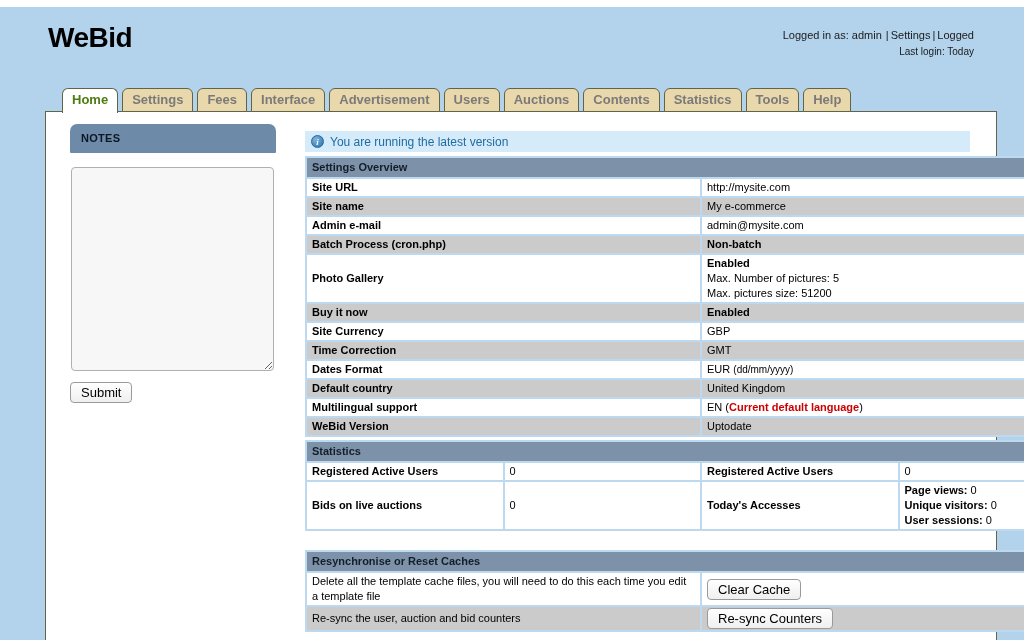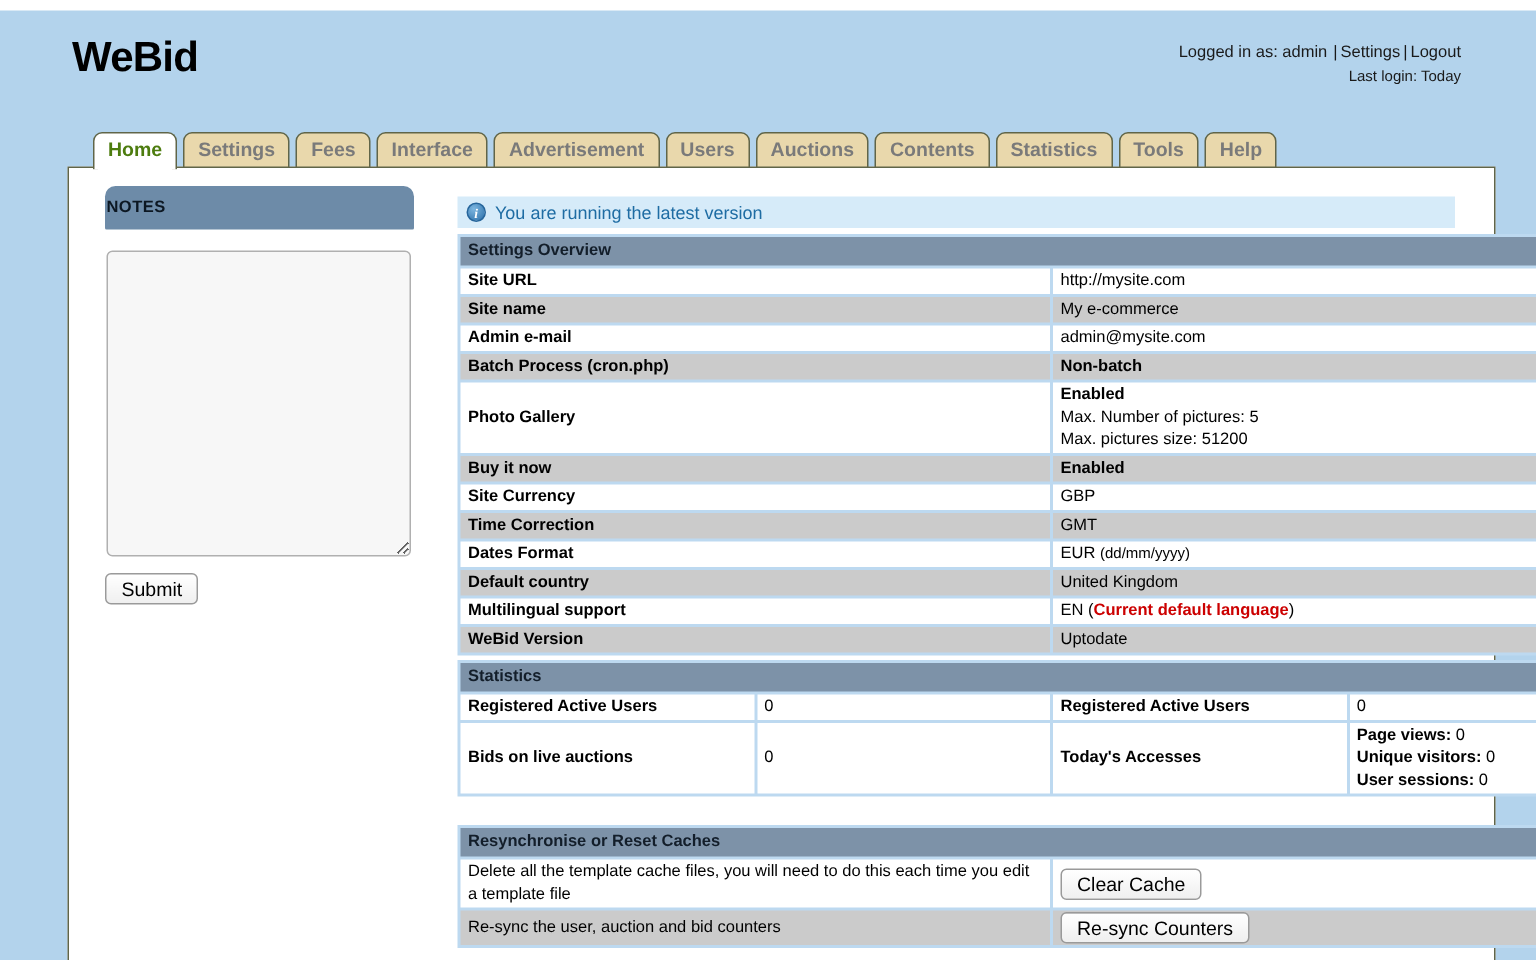--- a/index.html
+++ b/index.html
@@ -32,21 +32,21 @@
     border-bottom:none; height:25px; padding-bottom:5px; position:relative; z-index:4;
   }
 
   
   .panel { position:absolute; left:45px; top:111px; width:952px; height:545px; background:#fff; border:1px solid #606548; z-index:1; }
 
   
   .notes-header {
     position:absolute; left:70px; top:124px; width:206px; height:29px;
     background:#6d8ba8; border-radius:7px 7px 1px 1px;
-    font-size:11px; font-weight:bold; color:#0c1722; line-height:29px; padding-left:1px;
+    font-size:11px; font-weight:bold; color:#0c1722; line-height:29px; padding-left:11px;
     z-index:2; letter-spacing:0.3px;
   }
   .notes-textarea {
     position:absolute; left:71px; top:167px; width:203px; height:204px;
     background:#f7f7f7; border:1px solid #b0b0b0; border-radius:4px;
     resize:both; z-index:2; font-family:"Liberation Sans",sans-serif; font-size:12px; padding:4px;
   }
   .btn {
     font-family:"Liberation Sans",sans-serif;
     font-size:13px; color:#000; padding:2px 10px;
@@ -99,21 +99,21 @@
   .caches-table td.hdr { padding:2px 5px;margin-top:28px; }
 </style>
 </head>
 <body>
 
 <div class="page-bg"></div>
 
 <div class="logo">WeBid</div>
 
 <div class="account">
-  <div class="row1"><span>Logged in as: admin</span><span>|</span><a>Settings</a><span>|</span><a>Logout</a>
+  <div class="row1"><span>Logged in as: admin</span><span>|</span><a>Settings</a><span>|</span><a>Logged</a>
   </div>
   <div class="row2">Last login: Today</div>
 </div>
 
 <div class="panel"></div>
 
 <div class="tabs">
   <div class="tab active">Home</div>
   <div class="tab">Settings</div>
   <div class="tab">Fees</div>

